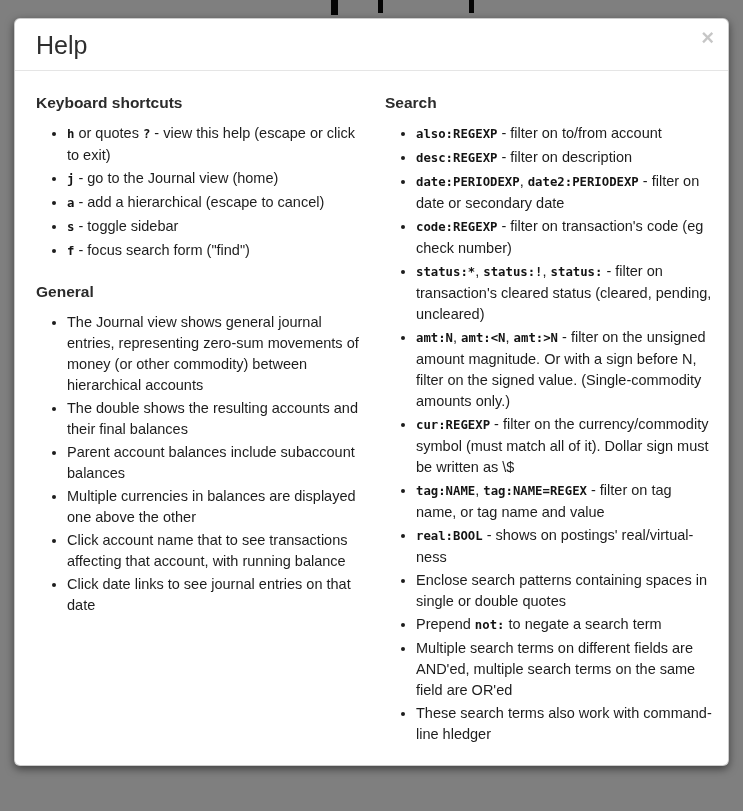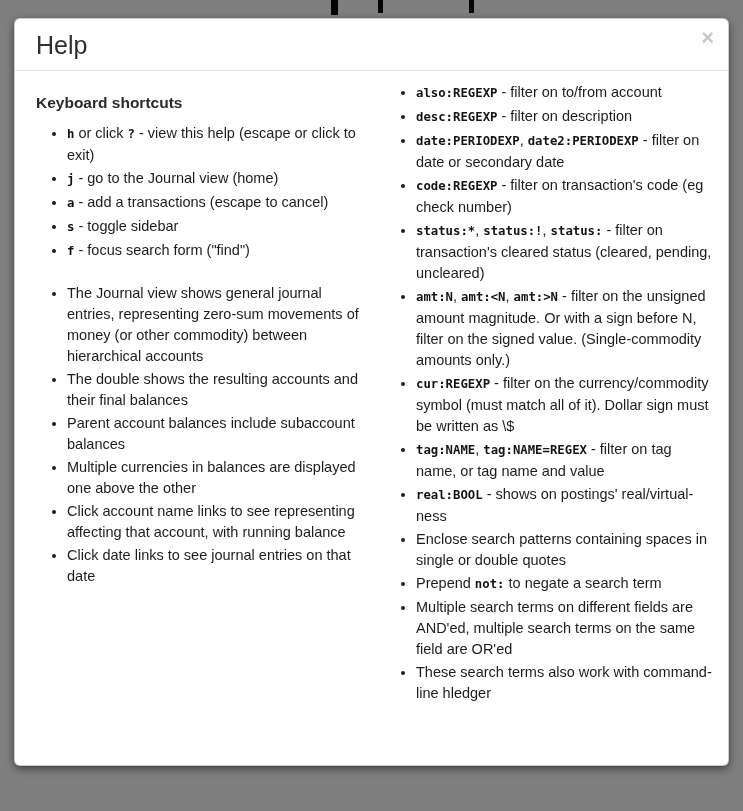--- a/index.html
+++ b/index.html
@@ -122,36 +122,38 @@
 
 <div class="modal">
   <div class="modal-header">
     <h1 class="modal-title">Help</h1>
     <button class="close-btn">×</button>
   </div>
   <div class="modal-body">
     <div class="col col-left">
         <h2 class="section-heading">Keyboard shortcuts</h2>
         <ul class="help-list">
-          <li><code>h</code><span> or click </span><code>?</code><span> - view this help (escape or click to exit)</span></li>
+          <li><code>h</code><span> or quotes </span><code>?</code><span> - view this help (escape or click to exit)</span></li>
           <li><code>j</code><span> - go to the Journal view (home)</span></li>
-          <li><code>a</code><span> - add a transactions (escape to cancel)</span></li>
+          <li><code>a</code><span> - add a hierarchical (escape to cancel)</span></li>
           <li><code>s</code><span> - toggle sidebar</span></li>
           <li><code>f</code><span> - focus search form ("find")</span></li>
         </ul>
+        <h2 class="section-heading">General</h2>
         <ul class="help-list">
           <li><span>The Journal view shows general journal entries, representing zero-sum movements of money (or other commodity) between hierarchical accounts</span></li>
           <li><span>The double shows the resulting accounts and their final balances</span></li>
           <li><span>Parent account balances include subaccount balances</span></li>
           <li><span>Multiple currencies in balances are displayed one above the other</span></li>
-          <li><span>Click account name links to see representing affecting that account, with running balance</span></li>
+          <li><span>Click account name that to see transactions affecting that account, with running balance</span></li>
           <li><span>Click date links to see journal entries on that date</span></li>
         </ul>
       </div>
     <div class="col col-right">
+        <h2 class="section-heading">Search</h2>
         <ul class="help-list">
           <li><code>also:REGEXP</code><span> - filter on to/from account</span></li>
           <li><code>desc:REGEXP</code><span> - filter on description</span></li>
           <li><code>date:PERIODEXP</code><span>, </span><code>date2:PERIODEXP</code><span> - filter on date or secondary date</span></li>
           <li><code>code:REGEXP</code><span> - filter on transaction's code (eg check number)</span></li>
           <li><code>status:*</code><span>, </span><code>status:!</code><span>, </span><code>status:</code><span> - filter on transaction's cleared status (cleared, pending, uncleared)</span></li>
           <li><code>amt:N</code><span>, </span><code>amt:&lt;N</code><span>, </span><code>amt:&gt;N</code><span> - filter on the unsigned amount magnitude. Or with a sign before N, filter on the signed value. (Single-commodity amounts only.)</span></li>
           <li><code>cur:REGEXP</code><span> - filter on the currency/commodity symbol (must match all of it). Dollar sign must be written as \$</span></li>
           <li><code>tag:NAME</code><span>, </span><code>tag:NAME=REGEX</code><span> - filter on tag name, or tag name and value</span></li>
           <li><code>real:BOOL</code><span> - shows on postings' real/virtual-ness</span></li>

